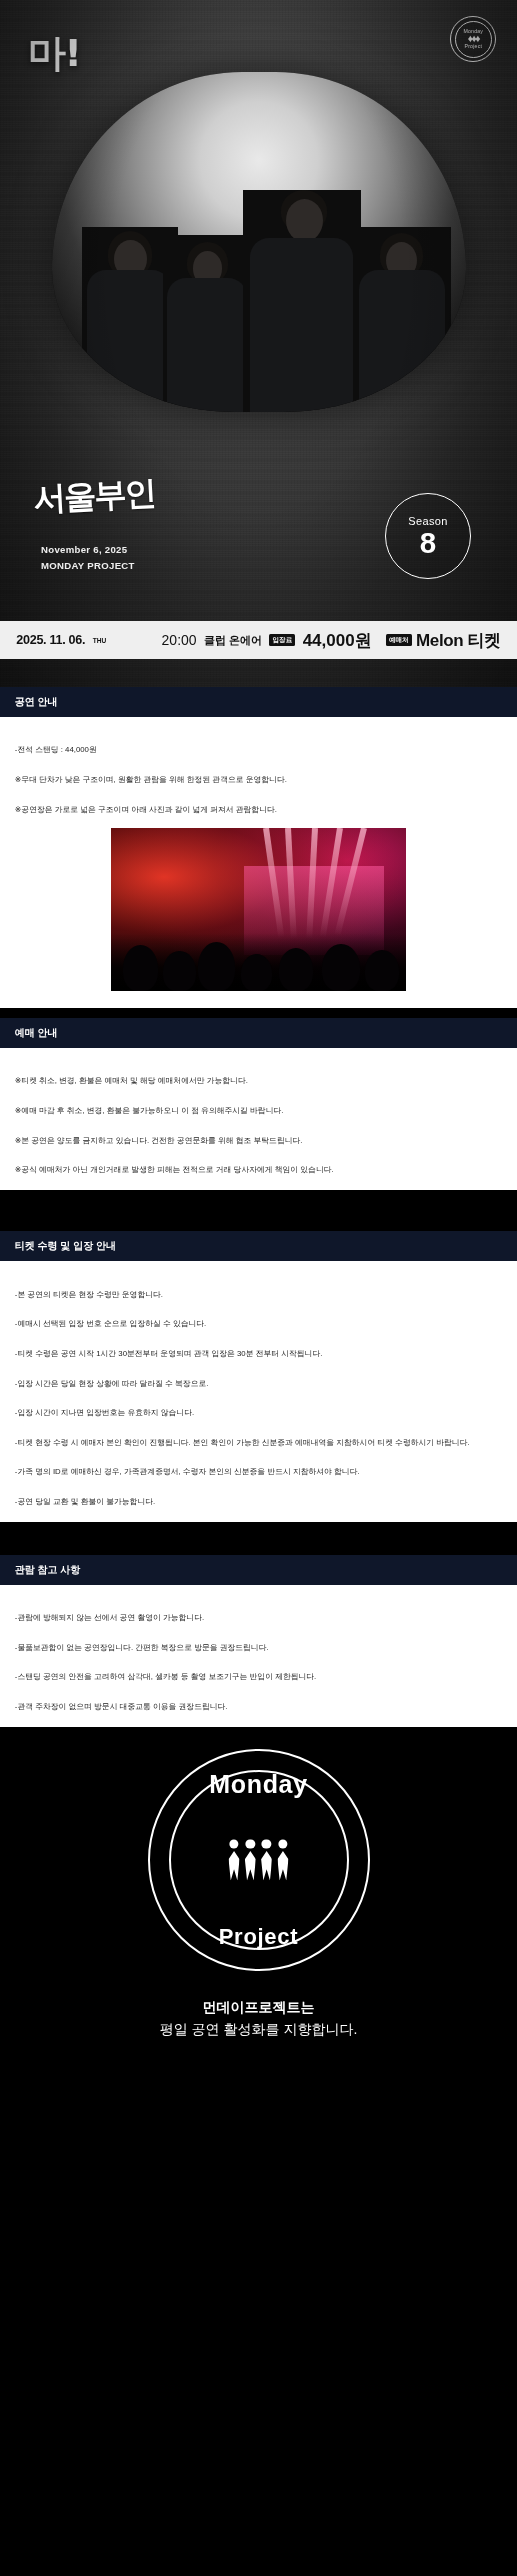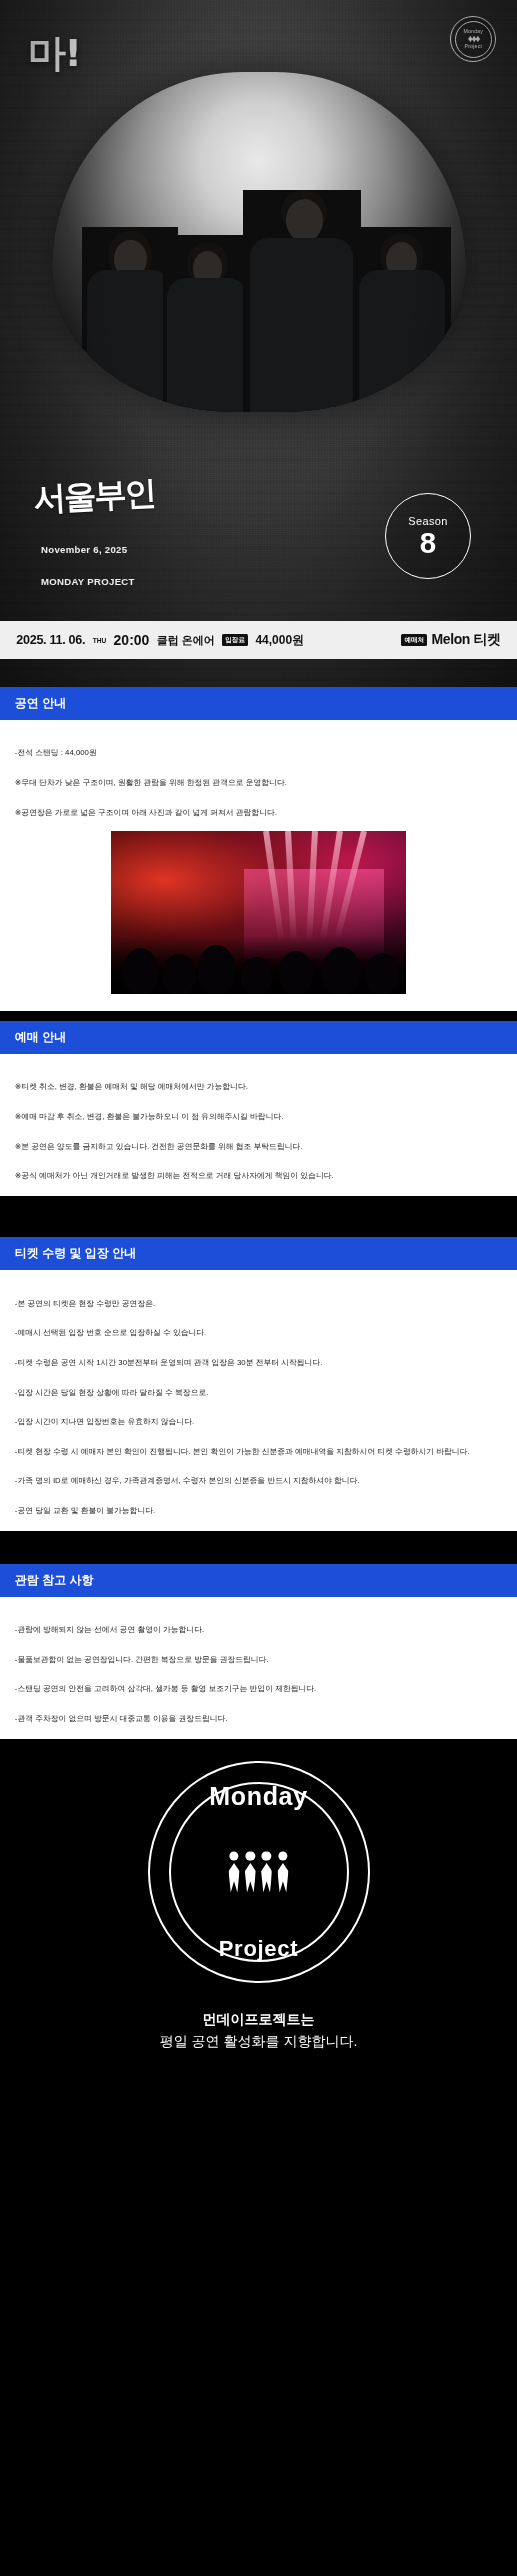--- a/index.html
+++ b/index.html
@@ -131,21 +131,21 @@
   .hero-date {
     position: absolute;
     left: 41px; top: 544px;
     color: #efefef;
     font-size: 9.6px;
     font-weight: 700;
     letter-spacing: 0.3px;
   }
   .hero-host {
     position: absolute;
-    left: 41px; top: 576px;
+    left: 41px; top: 560px;
     color: #efefef;
     font-size: 9.6px;
     font-weight: 700;
     letter-spacing: 0.3px;
   }
 
   .season-badge {
     position: absolute;
     right: 46px; top: 493px;
     width: 86px; height: 86px;
@@ -166,39 +166,39 @@
     width: 517px; height: 38px;
     background: #efefef;
     display: flex;
     align-items: center;
     padding: 0 16.3px;
     gap: 7.4px;
     color: #111;
   }
   .info-date { font-size: 12.6px; font-weight: 700; letter-spacing: -0.3px; }
   .info-sup { font-size: 6.6px; vertical-align: super; font-weight: 700; }
-  .info-time { font-size: 14px; font-weight: 700; }
+  .info-time { font-size: 14px; font-weight: 400; margin-left: 48px; }
   .chip {
     background: #111; color: #fff;
     font-size: 6.6px; padding: 1.5px 3px; border-radius: 1.5px;
     font-weight: 700;
   }
   .info-venue { font-size: 11px; font-weight: 700; }
-  .info-price { font-size: 12px; font-weight: 700; }
+  .info-price { font-size: 17px; font-weight: 700; }
   .info-right { margin-left: auto; display: flex; align-items: center; gap: 4.4px; }
   .melon-logo {
-    font-size: 14px; font-weight: 700; color: #111;
+    font-size: 17px; font-weight: 700; color: #111;
     letter-spacing: -0.4px;
   }
 
   
   .section-head {
-    background: #1d4ed8;
+    background: #0f172a;
     color: #fff;
-    font-size: 12px;
+    font-size: 10px;
     font-weight: 700;
     padding: 8.1px 14.8px;
   }
   .section-body {
     background: #fff;
     color: #1a1a1a;
     padding: 10.3px 14.8px 13.3px 14.8px;
   }
   .section-body p {
     font-size: 7.8px;
@@ -409,21 +409,21 @@
     <p>※예매 마감 후 취소, 변경, 환불은 불가능하오니 이 점 유의해주시길 바랍니다.</p>
     <p>※본 공연은 양도를 금지하고 있습니다. 건전한 공연문화를 위해 협조 부탁드립니다.</p>
     <p>※공식 예매처가 아닌 개인거래로 발생한 피해는 전적으로 거래 당사자에게 책임이 있습니다.</p>
   </div>
 </div>
 <div class="gap-black" style="height:41px;"></div>
 
 <div>
   <div class="section-head">티켓 수령 및 입장 안내</div>
   <div class="section-body">
-    <p>-본 공연의 티켓은 현장 수령만 공연장은.</p>
+    <p>-본 공연의 티켓은 현장 수령만 운영합니다.</p>
     <p>-예매시 선택된 입장 번호 순으로 입장하실 수 있습니다.</p>
     <p>-티켓 수령은 공연 시작 1시간 30분전부터 운영되며 관객 입장은 30분 전부터 시작됩니다.</p>
     <p>-입장 시간은 당일 현장 상황에 따라 달라질 수 복장으로.</p>
     <p>-입장 시간이 지나면 입장번호는 유효하지 않습니다.</p>
     <p>-티켓 현장 수령 시 예매자 본인 확인이 진행됩니다. 본인 확인이 가능한 신분증과 예매내역을 지참하시어 티켓 수령하시기 바랍니다.</p>
     <p>-가족 명의 ID로 예매하신 경우, 가족관계증명서, 수령자 본인의 신분증을 반드시 지참하셔야 합니다.</p>
     <p>-공연 당일 교환 및 환불이 불가능합니다.</p>
   </div>
 </div>
 <div class="gap-black" style="height:32.5px;"></div>

